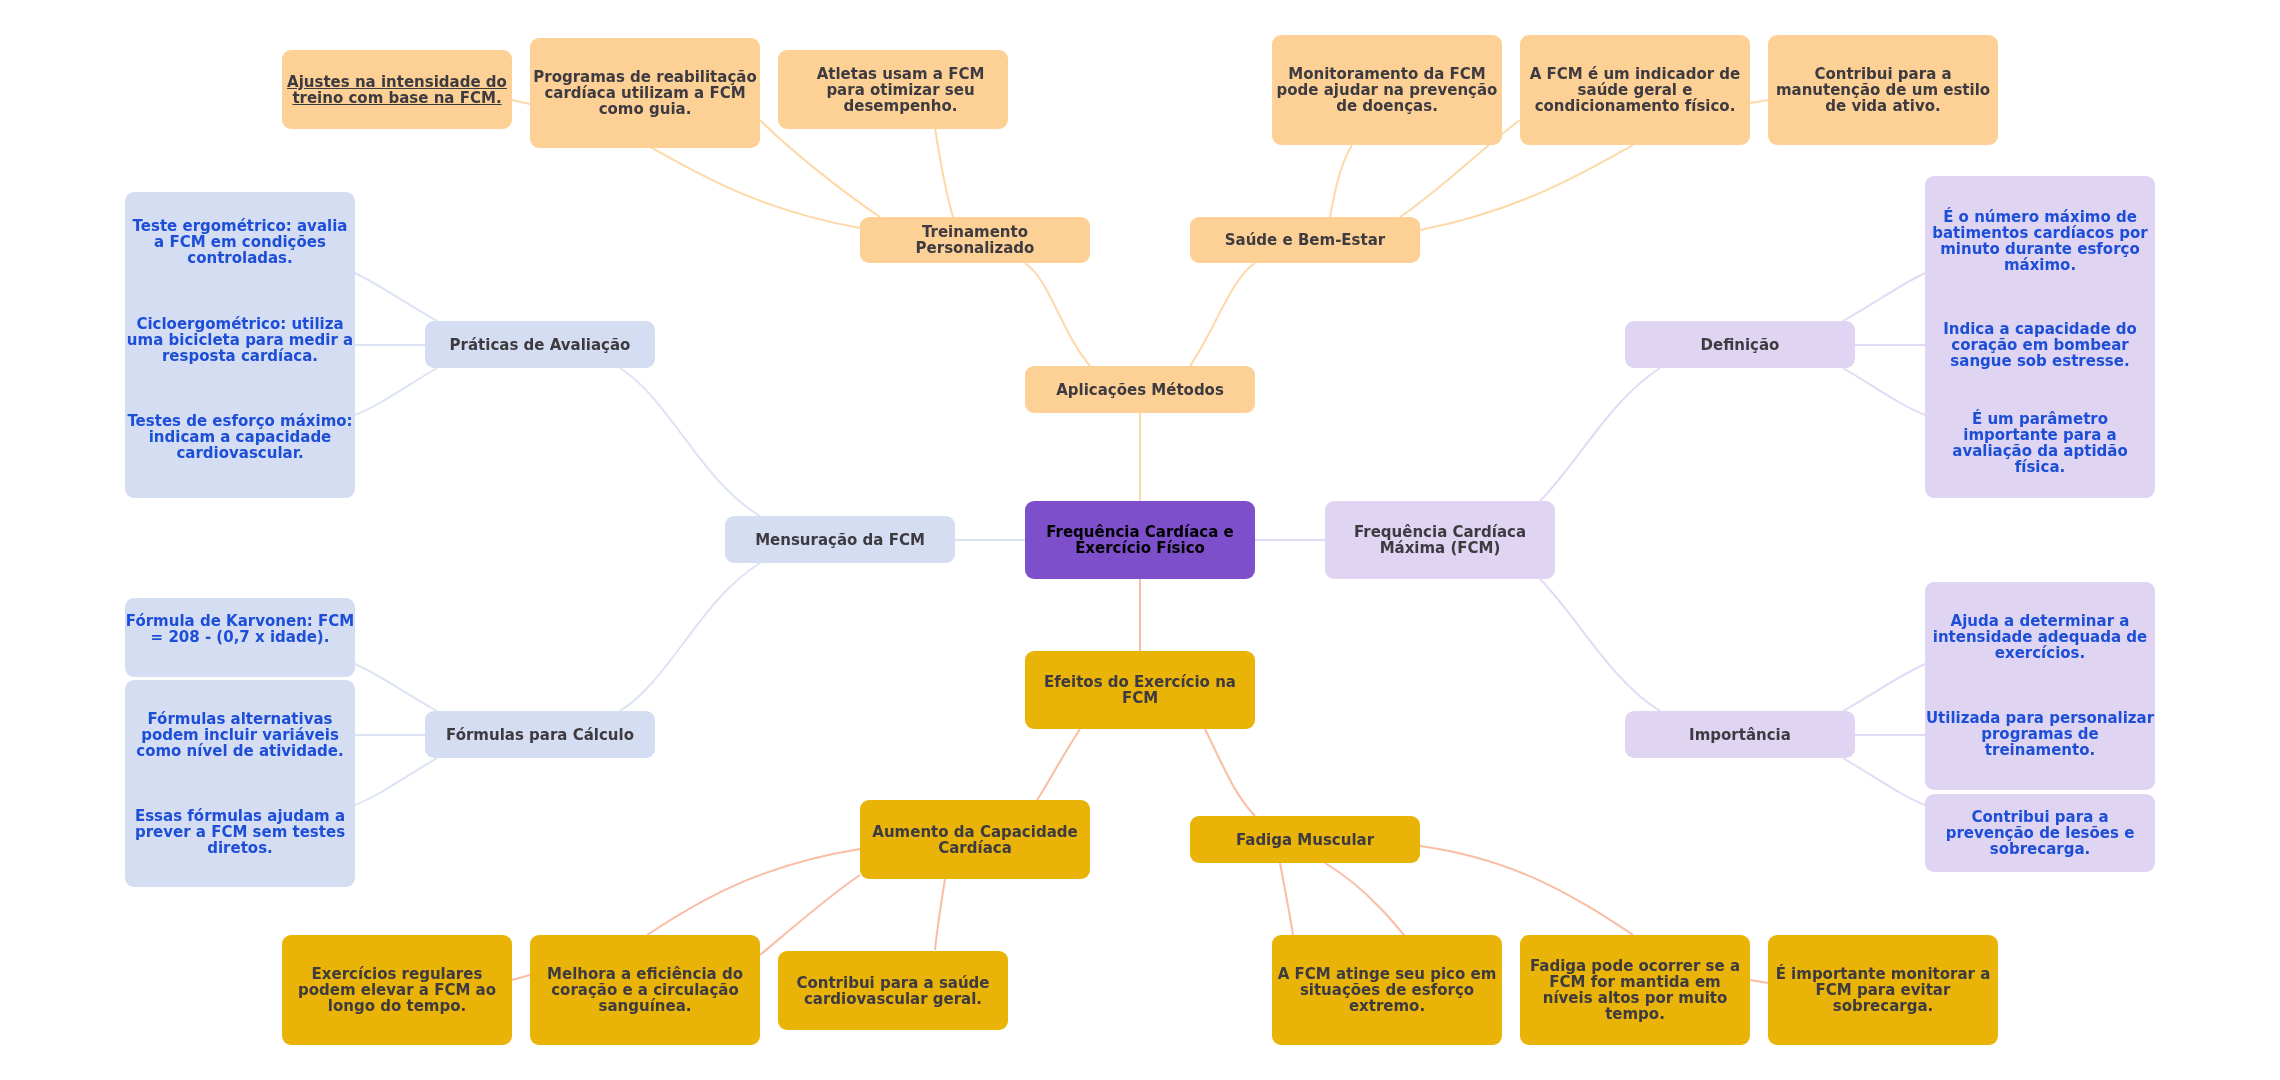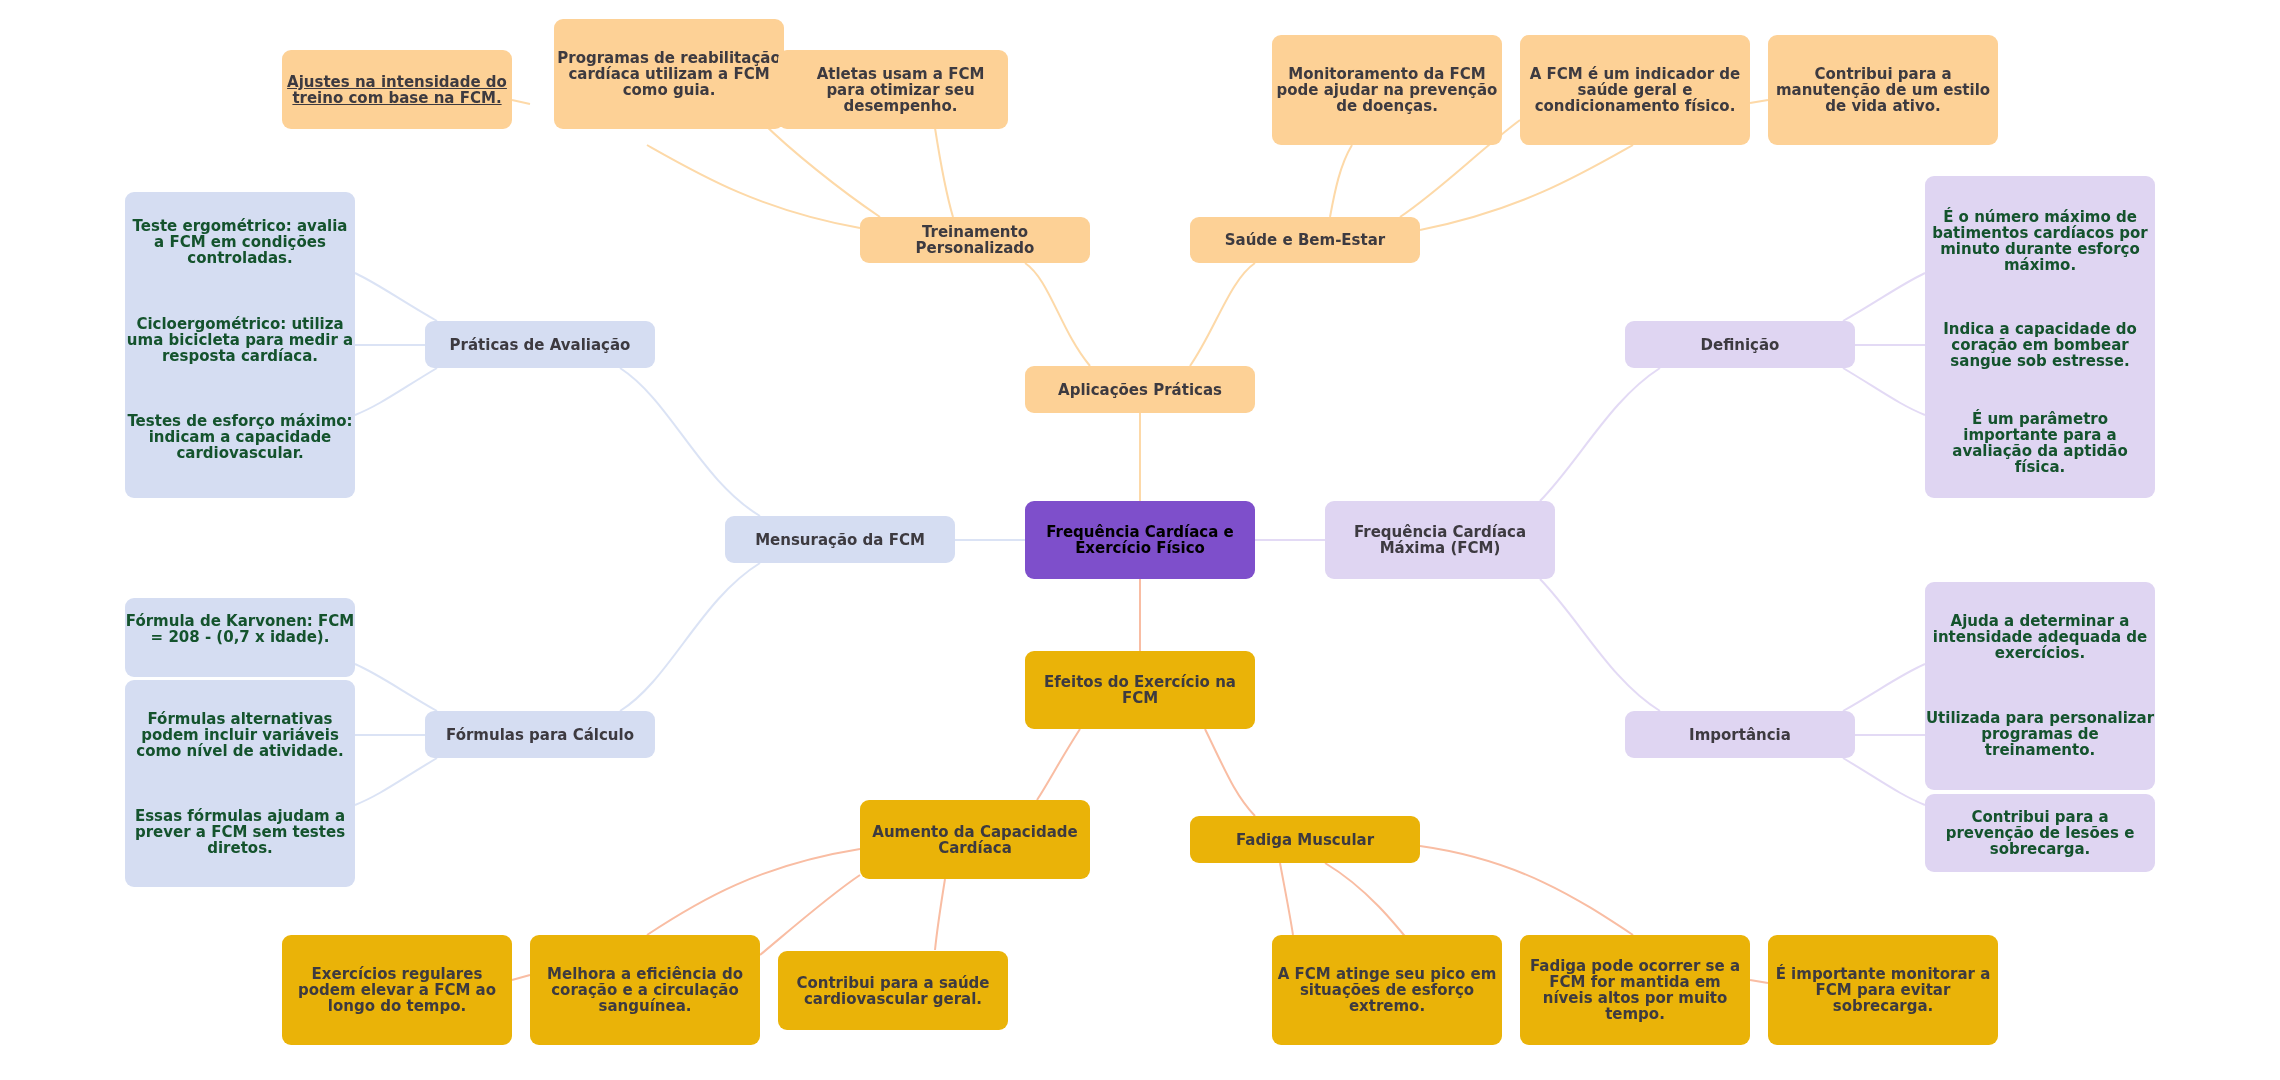--- a/index.html
+++ b/index.html
@@ -10,21 +10,21 @@
           display: flex; align-items: center; justify-content: center; text-align: center;
           font-weight: bold; font-size: 15px; line-height: 16px; color: #3d3a40; padding: 0 2px; }
   .node.root { background: #7e4fcb; color: #000000; }
   .node.orange { background: #fdd196; }
   .node.salmon { background: #eab308; }
   .node.blue { background: #d5ddf2; }
   .node.purple { background: #dfd5f2; }
   .group { position: absolute; box-sizing: border-box; border-radius: 9px; }
   .group .item { position: absolute; left: 0; right: 0; display: flex; align-items: center;
                  justify-content: center; text-align: center; font-weight: bold; font-size: 15px;
-                 line-height: 16px; color: #14532d; }
+                 line-height: 16px; color: #1d4ed8; }
 </style>
 </head>
 <body>
 
 <svg id="edges" xmlns="http://www.w3.org/2000/svg">
   <g fill="none" stroke-width="2">
 
     <path stroke="#fdd9a8" d="M1140 501 L1140 413"></path>
     <path stroke="#fdd9a8" d="M1090 366 C1060 330 1050 280 1025 263"></path>
     <path stroke="#fdd9a8" d="M1190 366 C1215 330 1230 280 1255 263"></path>
@@ -69,32 +69,32 @@
     <path stroke="#e3daf5" d="M1855 735 L1925 735"></path>
     <path stroke="#e3daf5" d="M1843 758 C1880 780 1900 795 1925 805"></path>
   </g>
 </svg>
 
 <div class="node root" style="left:1025px;top:501px;width:230px;height:78px;">
   <span>Frequência Cardíaca e Exercício Físico</span>
 </div>
 
 <div class="node orange" style="left:1025px;top:366px;width:230px;height:47px;">
-  <span>Aplicações Práticas</span>
+  <span>Aplicações Métodos</span>
 </div>
 <div class="node orange" style="left:860px;top:217px;width:230px;height:46px;">
   <span>Treinamento Personalizado</span>
 </div>
 <div class="node orange" style="left:1190px;top:217px;width:230px;height:46px;">
   <span>Saúde e Bem-Estar</span>
 </div>
 <div class="node orange" style="left:282px;top:50px;width:230px;height:79px;text-decoration:underline;">
   <span>Ajustes na intensidade do treino com base na FCM.</span>
 </div>
-<div class="node orange" style="left:530px;top:19px;width:230px;height:110px;margin-left:24px;">
+<div class="node orange" style="left:530px;top:38px;width:230px;height:110px;">
   <span>Programas de reabilitação cardíaca utilizam a FCM como guia.</span>
 </div>
 <div class="node orange" style="left:778px;top:50px;width:230px;height:79px;padding-left:17px;">
   <span>Atletas usam a FCM para otimizar seu desempenho.</span>
 </div>
 <div class="node orange" style="left:1272px;top:35px;width:230px;height:110px;">
   <span>Monitoramento da FCM pode ajudar na prevenção de doenças.</span>
 </div>
 <div class="node orange" style="left:1520px;top:35px;width:230px;height:110px;">
   <span>A FCM é um indicador de saúde geral e condicionamento físico.</span>

